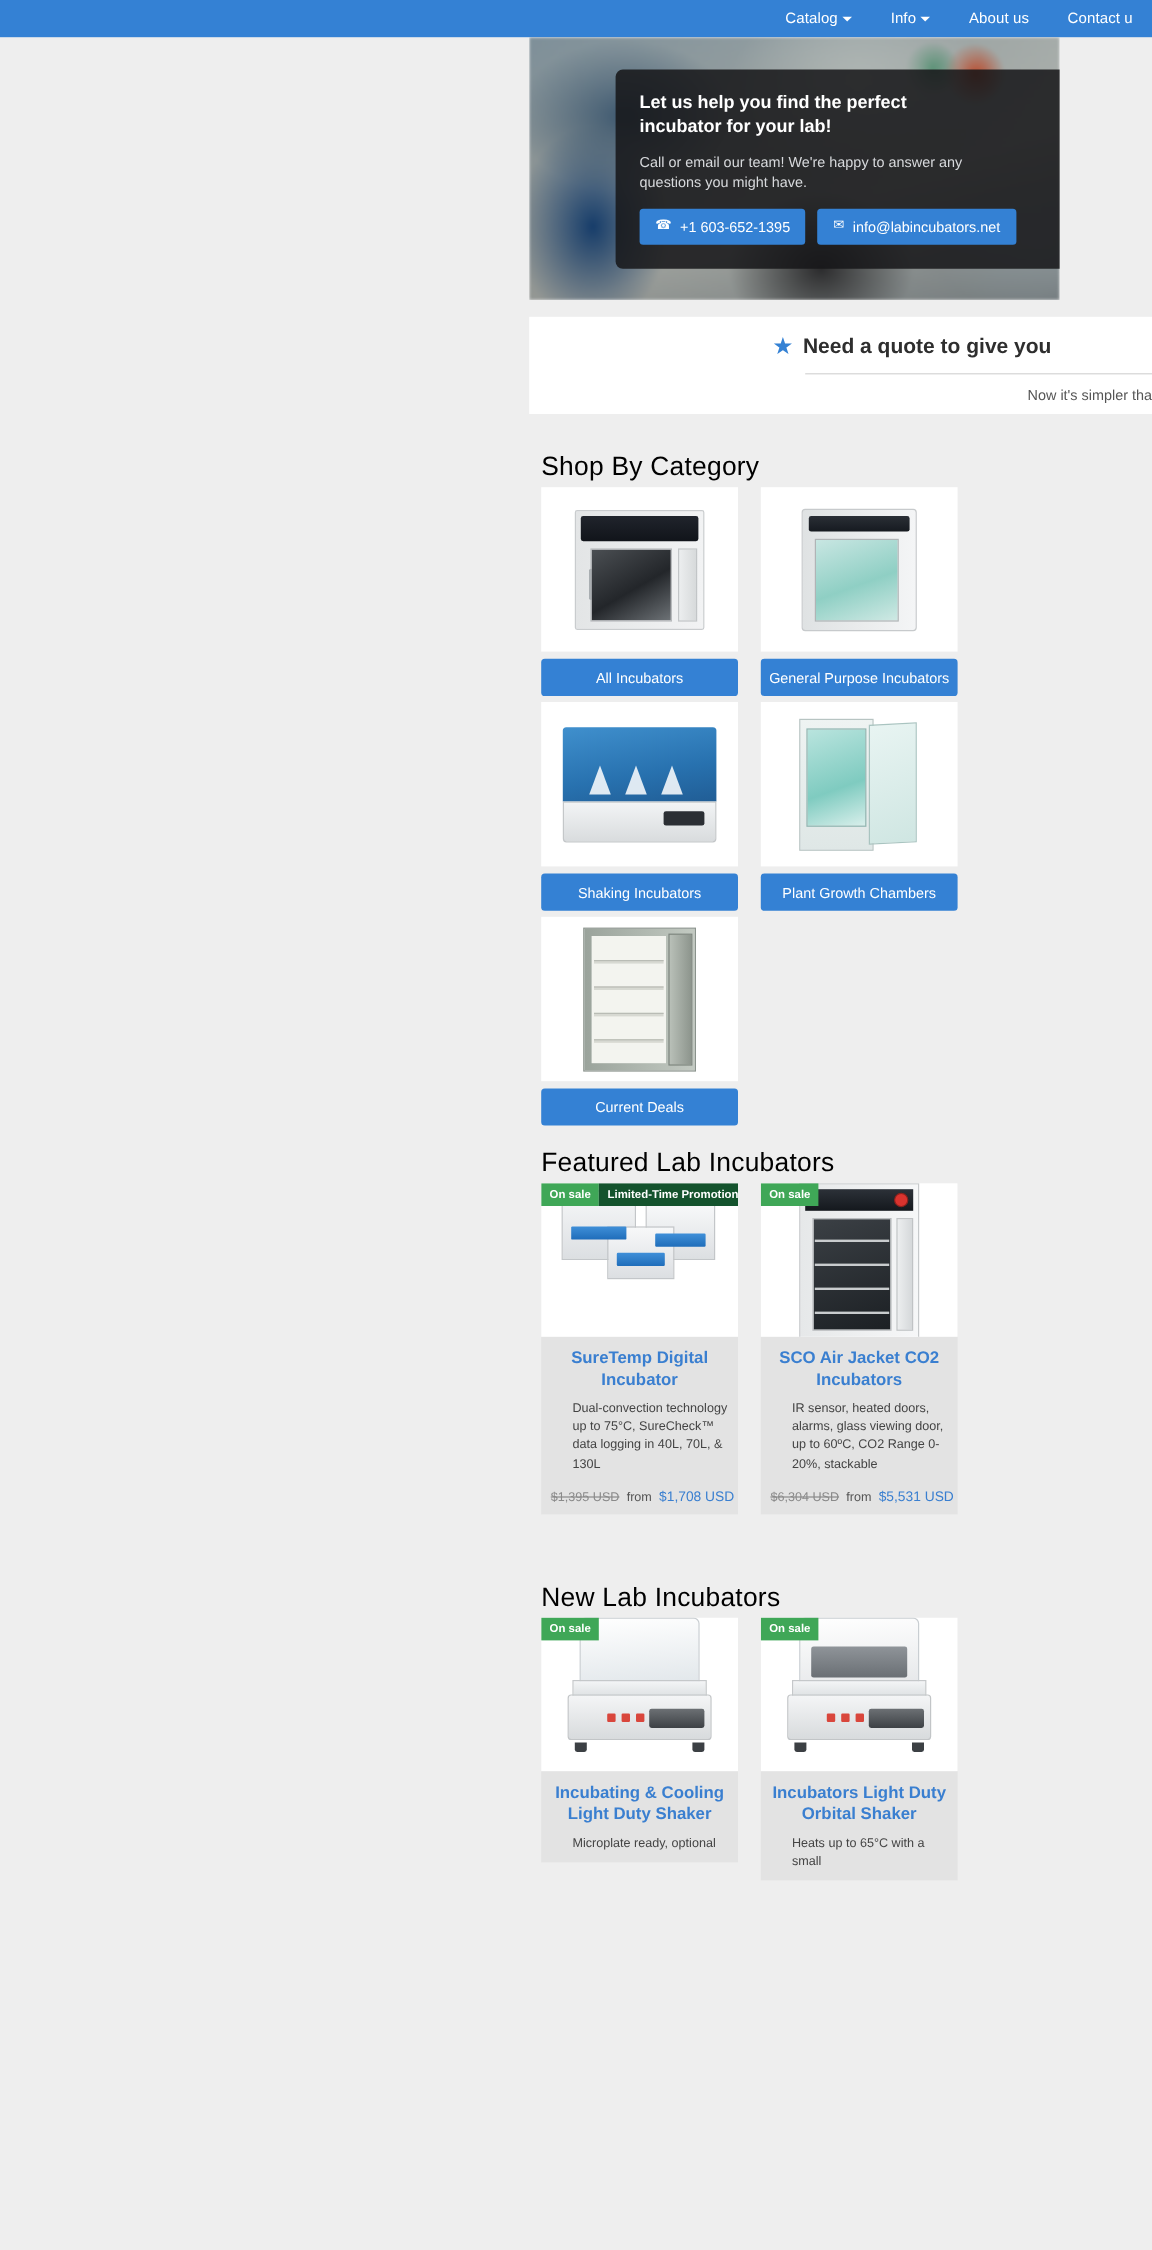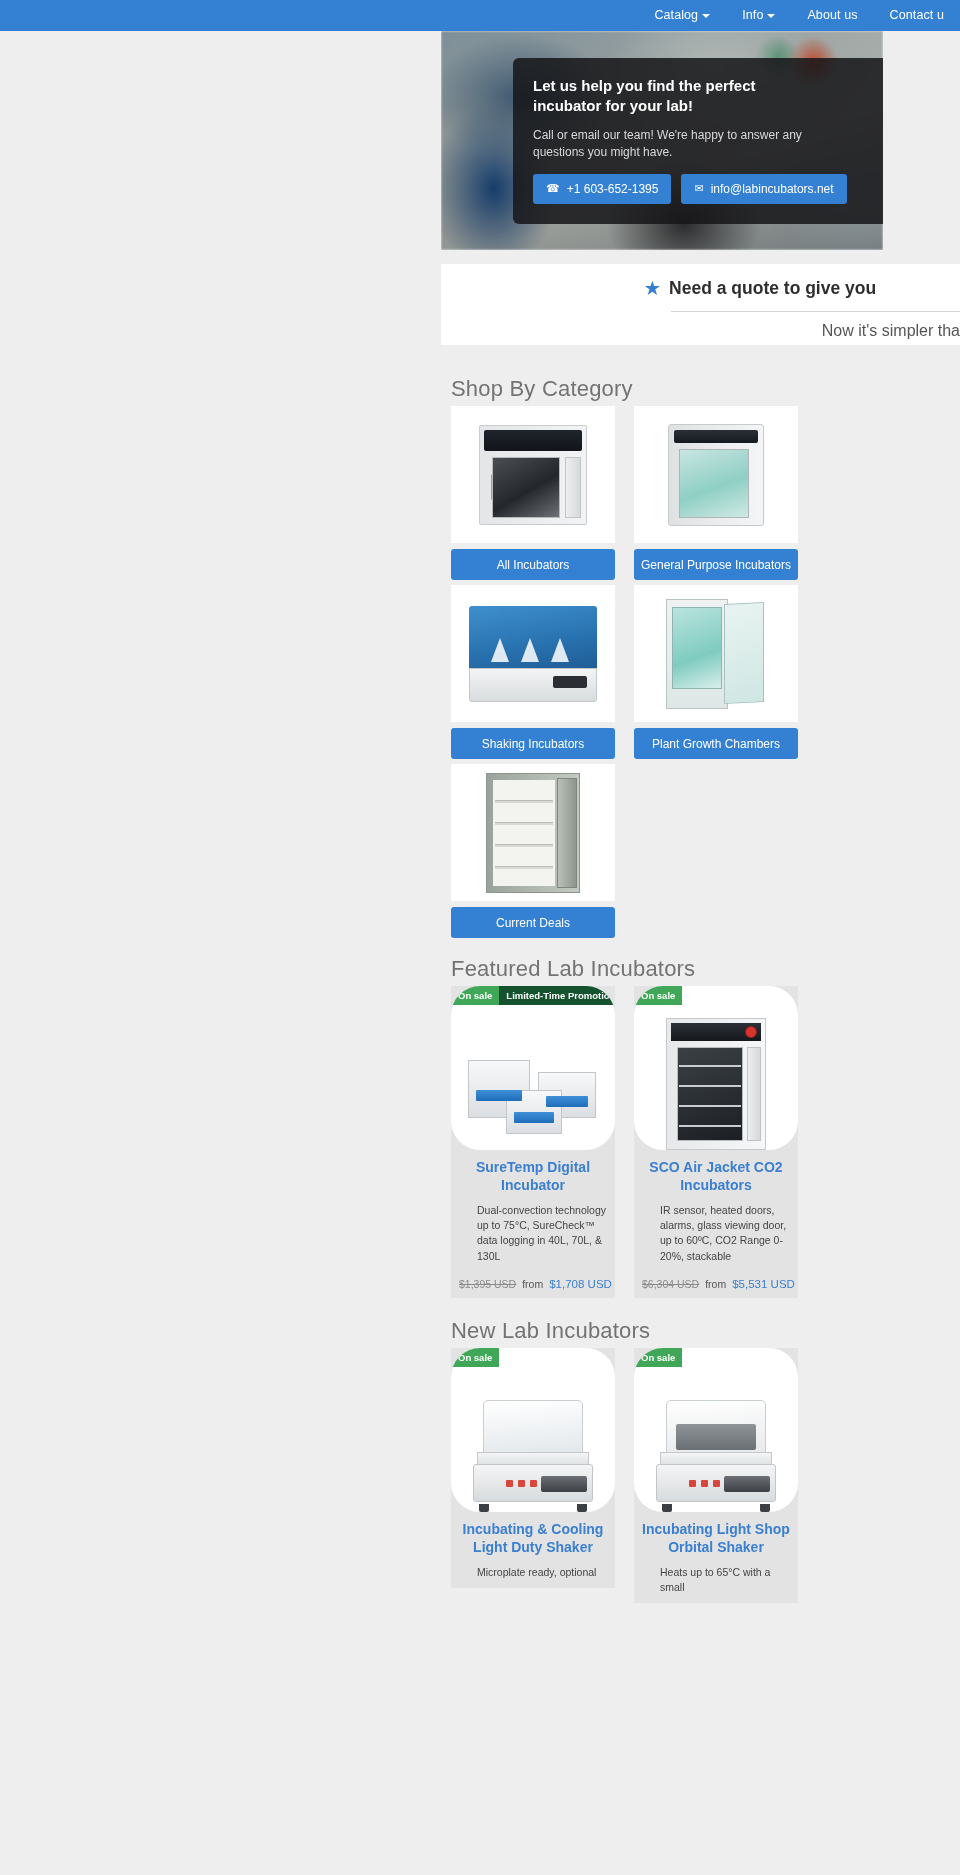--- a/index.html
+++ b/index.html
@@ -86,28 +86,28 @@
     display: flex; align-items: center; justify-content: center;
     font-size: 17.5px; font-weight: bold; color: #2e2e2e; gap: 9px;
     white-space: nowrap; padding-left: 120px;
   }
   .star { color: #3481d4; font-size: 17px; }
   .quote-rule {
     width: 310px; height: 1px; background: #d4d4d4;
     margin: 12px 0 0 230px;
   }
   .quote-sub {
-    font-size: 16px; color: #555; text-align: right; margin-top: 10px;
+    font-size: 12px; color: #555; text-align: right; margin-top: 10px;
     padding-right: 0; white-space: nowrap;
   }
 
   
   .h2 {
     position: absolute; left: 451px;
-    font-size: 22px; font-weight: normal; color: #737373; letter-spacing: .2px;
+    font-size: 22px; font-weight: normal; color: #000000; letter-spacing: .2px;
     white-space: nowrap;
     text-align: center;
   }
 
   
   .cat {
     position: absolute; width: 140px;
   }
   .cat-img {
     width: 164px; height: 137px; background: #ffffff;
@@ -146,22 +146,22 @@
   .dev-plant .door2 { position:absolute; left:58px; top:4px; width:40px; height:100px; background: linear-gradient(160deg,#e8f4f2,#cfe6e2); border:1px solid #a9c4c0; transform: skewY(-3deg); }
 
   .dev-deals { width: 94px; height: 120px; background: linear-gradient(90deg,#9aa39b,#c3cac2); border:1px solid #8a938c; position:relative; }
   .dev-deals .inner { position:absolute; left:6px; top:6px; right:24px; bottom:6px; background:#f3f4ef; }
   .dev-deals .shelf { position:absolute; left:8px; right:26px; height:3px; background:#d7d9d2; border-top:1px solid #b9bcb5; }
   .dev-deals .d { position:absolute; right:2px; top:4px; width:20px; bottom:4px; background: linear-gradient(90deg,#b9c0b8,#8d958d); border:1px solid #7d857e; }
 
   
   .pcard { position: absolute; width: 164px; background: #e3e3e3; }
   .pcard-img {
-    width: 164px; height: 164px; background: #ffffff; position: relative;
-    display: flex; align-items: flex-end; justify-content: center; overflow: hidden; border-radius: 29px;
+    width: 164px; height: 128px; background: #ffffff; position: relative;
+    display: flex; align-items: flex-start; justify-content: center; overflow: hidden;
   }
   .badges { position: absolute; left: 0; top: 0; display: flex; z-index: 3; }
   .badge {
     font-size: 9.5px; font-weight: bold; color: #ffffff;
     padding: 4px 7px; white-space: nowrap;
   }
   .badge.sale { background: #3fa757; }
   .badge.promo { background: #14532d; }
   .pcard-body { padding: 9px 8px 8px 8px; }
   .pcard-title {
@@ -402,18 +402,18 @@
           <div class="bod"></div>
         <div class="ctl"></div>
           <div class="led l1"></div>
           <div class="led l2"></div>
           <div class="led l3"></div>
         <div class="ft ft1"></div>
           <div class="ft ft2"></div>
       </div>
     </div>
     <div class="pcard-body">
-      <a class="pcard-title">Incubating Light Shop Orbital Shaker</a>
+      <a class="pcard-title">Incubators Light Duty Orbital Shaker</a>
       <div class="pcard-desc">Heats up to 65°C with a small</div>
     </div>
   </div>
 
 </div>
 
 </body></html>

